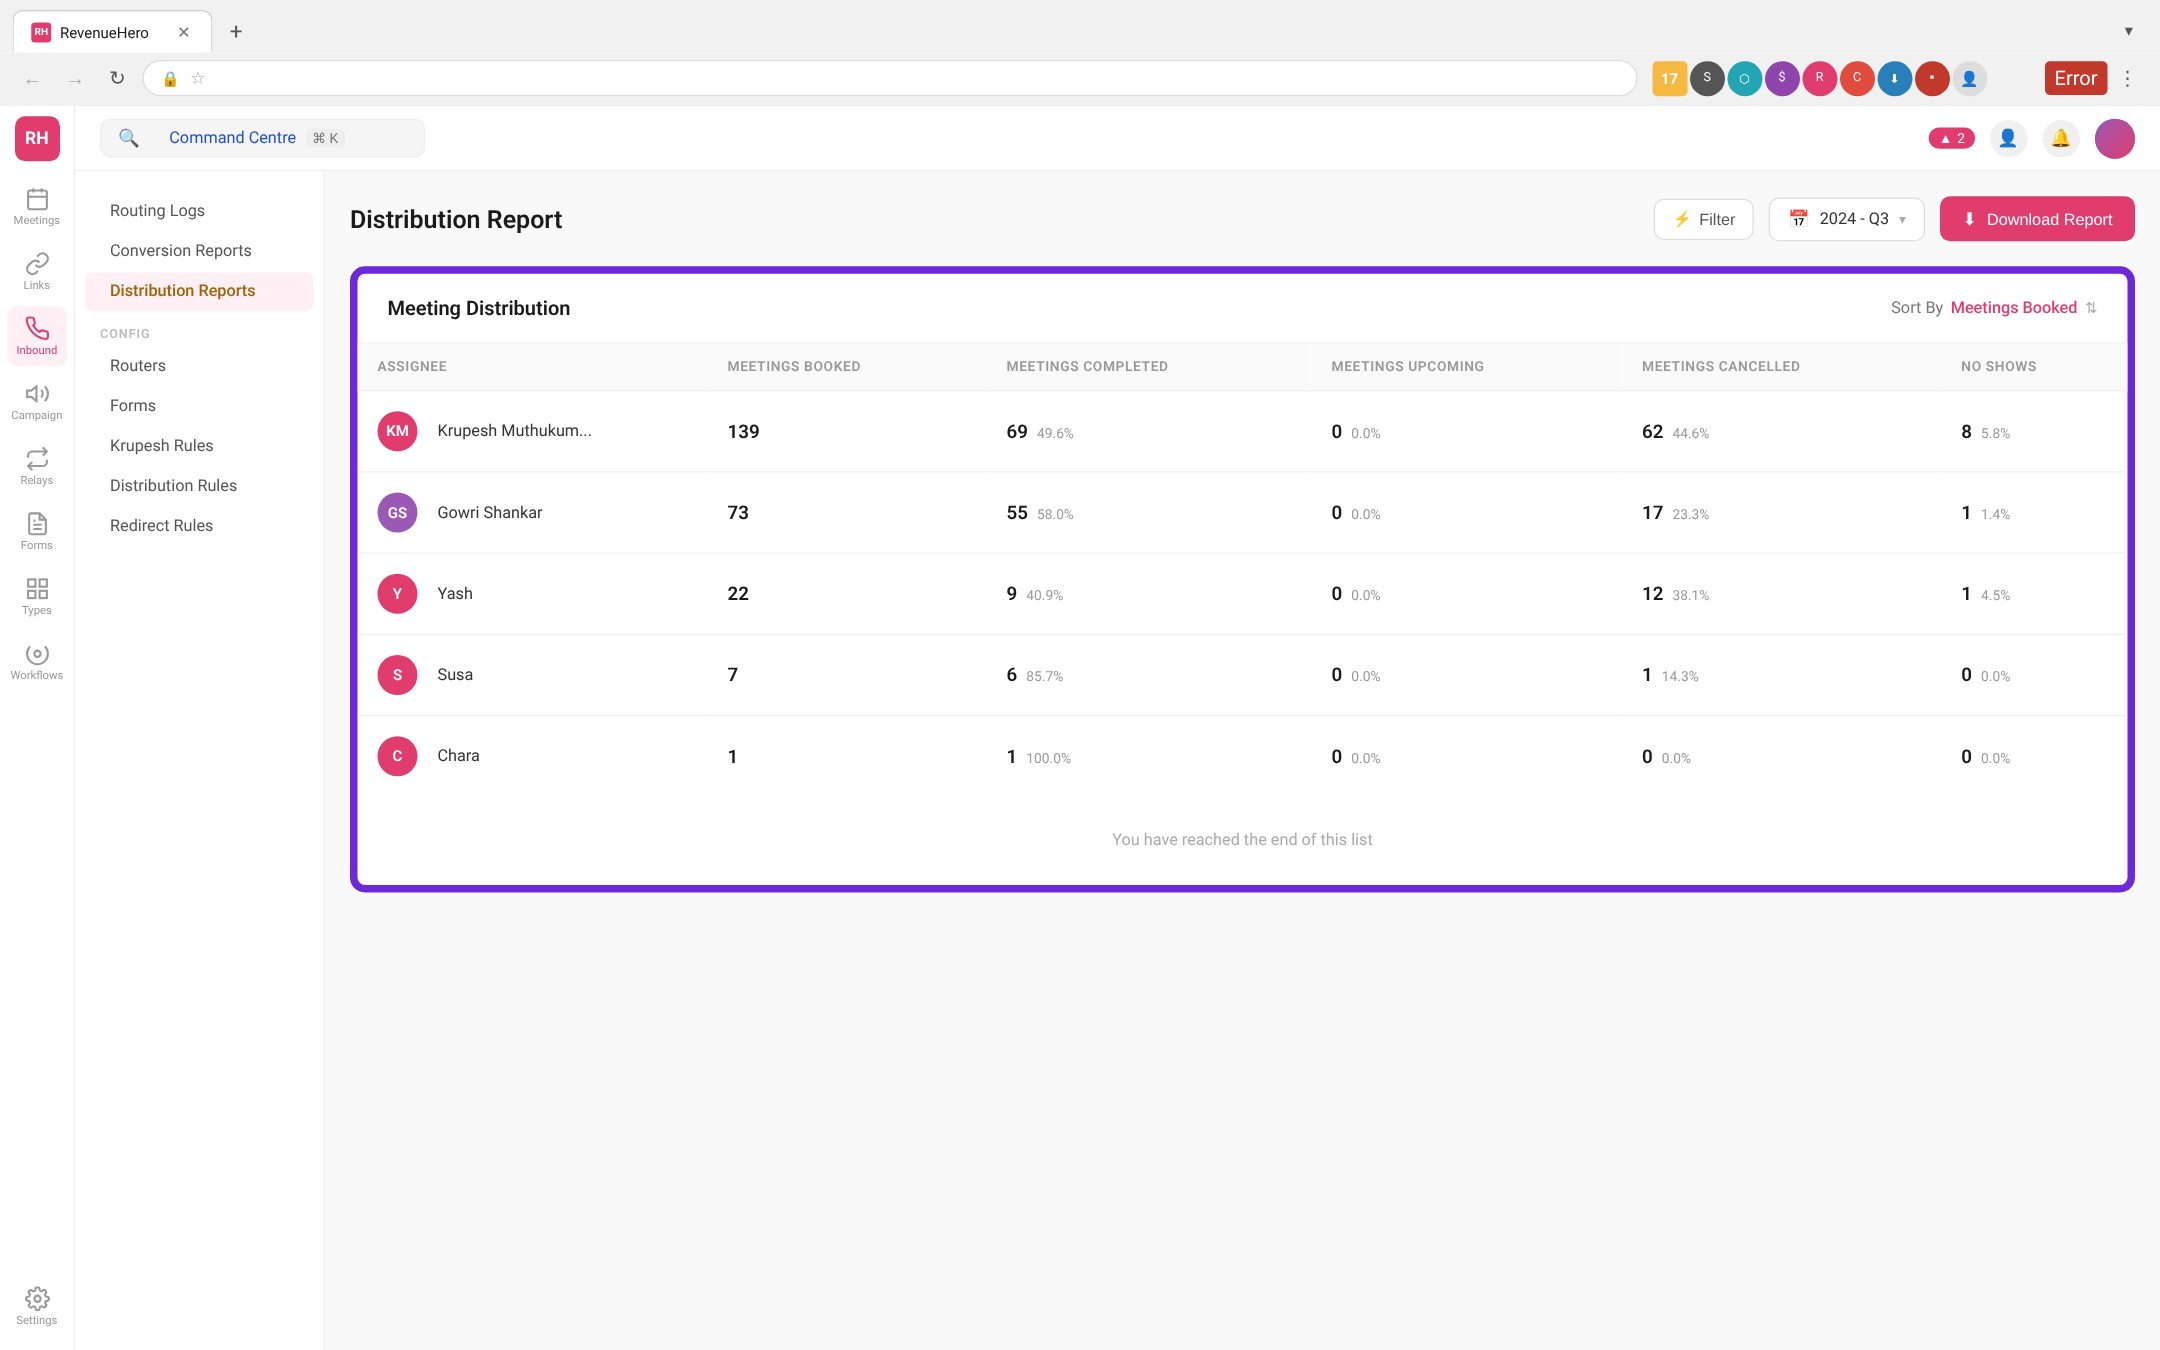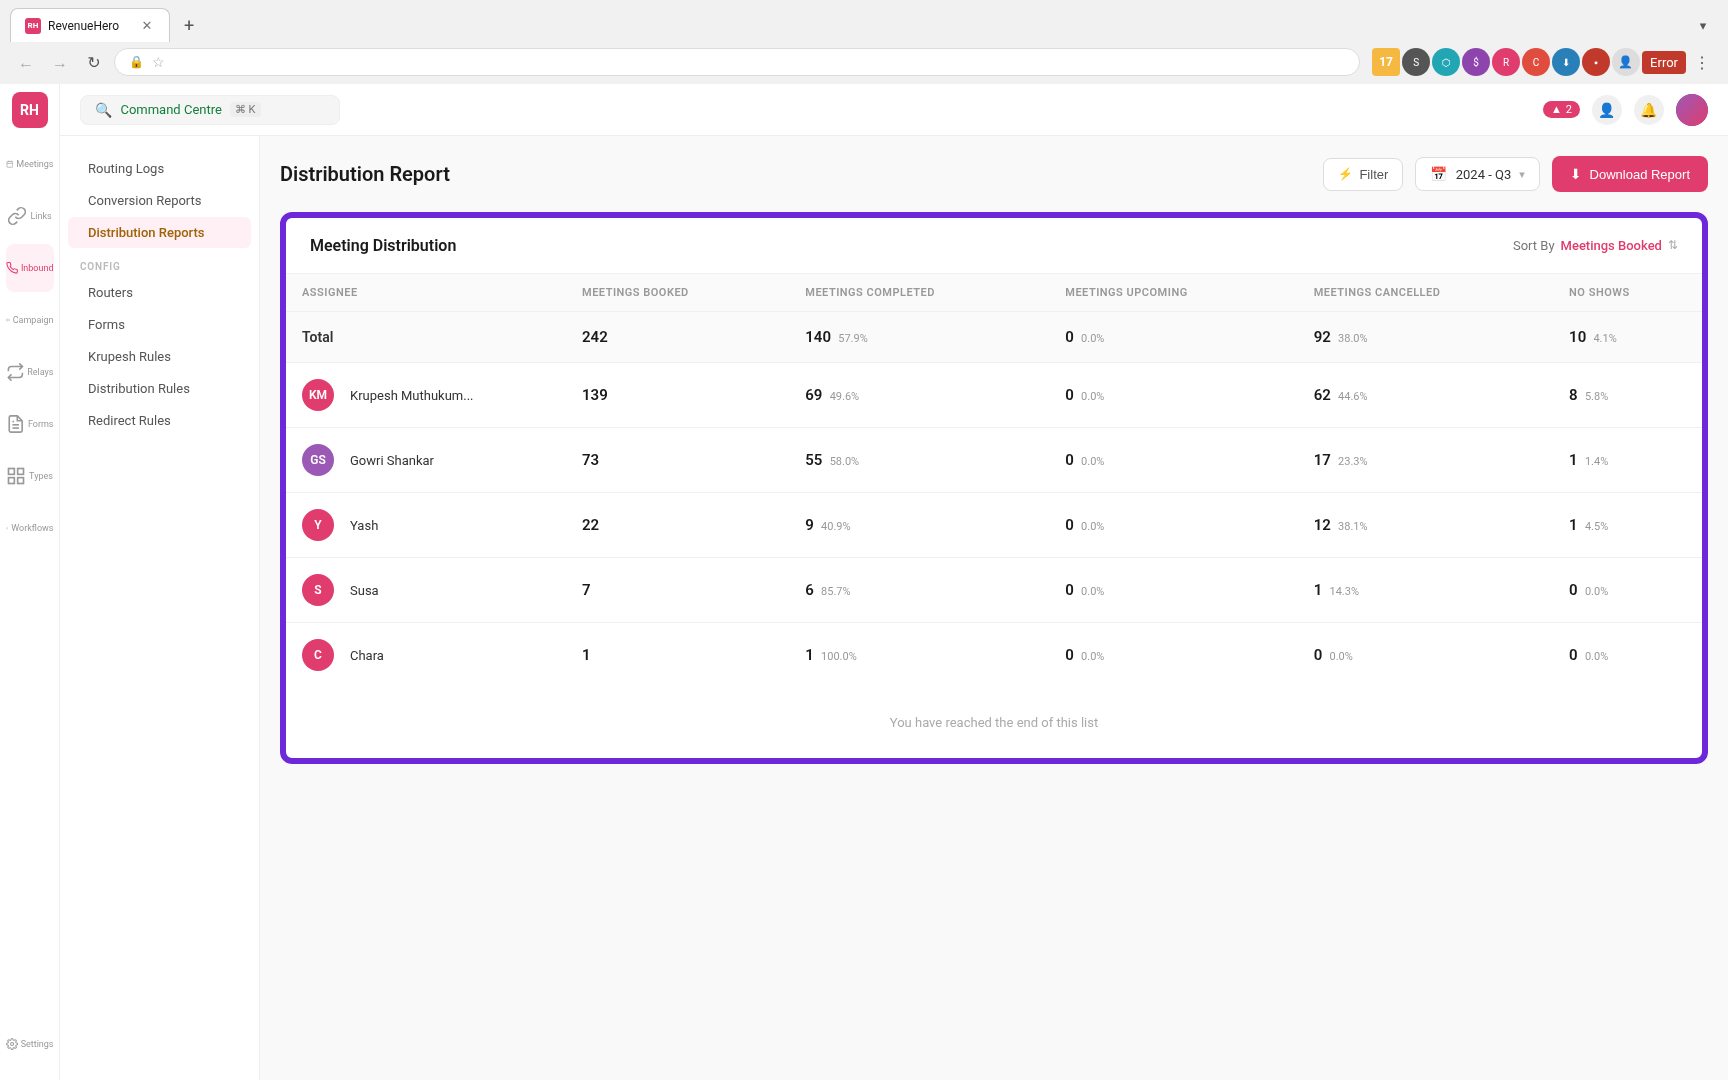--- a/index.html
+++ b/index.html
@@ -4,30 +4,30 @@
   <style>
     * { box-sizing: border-box; margin: 0; padding: 0; }
     body { font-family: -apple-system, BlinkMacSystemFont, 'Segoe UI', Roboto, sans-serif; background: #f9f9f9; color: #1a1a1a; font-size: 13px; }
 
     
     .app-container { display: flex; height: calc(1080px - 80px); }
 
     
     .icon-sidebar { width: 60px; background: white; border-right: 1px solid #eee; display: flex; flex-direction: column; align-items: center; padding: 8px 0; gap: 4px; }
     .icon-sidebar-logo { width: 36px; height: 36px; background: #e03c6e; border-radius: 8px; display: flex; align-items: center; justify-content: center; color: white; font-weight: bold; font-size: 14px; margin-bottom: 8px; }
-    .icon-nav-item { width: 48px; height: 48px; display: flex; flex-direction: row; align-items: center; justify-content: center; border-radius: 8px; cursor: pointer; gap: 3px; color: #999; font-size: 10px; }
+    .icon-nav-item { width: 48px; height: 48px; display: flex; flex-direction: column; align-items: center; justify-content: center; border-radius: 8px; cursor: pointer; gap: 3px; color: #999; font-size: 10px; }
     .icon-nav-item.active { background: #fef0f4; color: #e03c6e; }
     .icon-nav-item svg { width: 20px; height: 20px; }
     .icon-nav-label { font-size: 9px; }
     .icon-sidebar-bottom { margin-top: auto; }
 
     
     .topbar { height: 52px; background: white; border-bottom: 1px solid #eee; display: flex; align-items: center; justify-content: space-between; padding: 0 20px; }
     .search-bar { display: flex; align-items: center; gap: 8px; background: #f5f5f5; border: 1px solid #eee; border-radius: 8px; padding: 6px 14px; min-width: 260px; cursor: pointer; }
-    .search-bar-text { color: #15803d; font-size: 13px; }
+    .search-bar-text { color: #1d4ed8; font-size: 13px; margin-left: 15px; }
     .search-shortcut { background: #eee; border-radius: 4px; padding: 1px 5px; font-size: 11px; color: #777; }
     .topbar-right { display: flex; align-items: center; gap: 12px; }
     .alert-badge { background: #e03c6e; color: white; border-radius: 12px; padding: 2px 8px; font-size: 11px; display: flex; align-items: center; gap: 4px; cursor: pointer; }
 
     
     .main-area { display: flex; flex: 1; overflow: hidden; }
 
     
     .nav-sidebar { width: 200px; background: white; border-right: 1px solid #eee; padding: 16px 0; overflow-y: auto; }
     .nav-sidebar-item { padding: 8px 20px; cursor: pointer; color: #555; font-size: 13px; border-radius: 6px; margin: 1px 8px; }
@@ -99,21 +99,21 @@
     <div style="display:flex;align-items:center;gap:2px;margin-left:6px;">
       <div style="width:28px;height:28px;display:flex;align-items:center;justify-content:center;background:#f5b942;border-radius:4px;font-size:12px;font-weight:bold;color:white;cursor:pointer;">17</div>
       <div style="width:28px;height:28px;display:flex;align-items:center;justify-content:center;background:#555;border-radius:50%;font-size:10px;color:white;cursor:pointer;">S</div>
       <div style="width:28px;height:28px;display:flex;align-items:center;justify-content:center;background:#22a6b3;border-radius:50%;font-size:10px;color:white;cursor:pointer;">⬡</div>
       <div style="width:28px;height:28px;display:flex;align-items:center;justify-content:center;background:#8e44ad;border-radius:50%;font-size:10px;color:white;cursor:pointer;">$</div>
       <div style="width:28px;height:28px;display:flex;align-items:center;justify-content:center;background:#e03c6e;border-radius:50%;font-size:10px;color:white;cursor:pointer;">R</div>
       <div style="width:28px;height:28px;display:flex;align-items:center;justify-content:center;background:#e04c3e;border-radius:50%;font-size:10px;color:white;cursor:pointer;">C</div>
       <div style="width:28px;height:28px;display:flex;align-items:center;justify-content:center;background:#2980b9;border-radius:50%;font-size:10px;color:white;cursor:pointer;">⬇</div>
       <div style="width:28px;height:28px;display:flex;align-items:center;justify-content:center;background:#c0392b;border-radius:50%;font-size:10px;color:white;cursor:pointer;">▪</div>
       <div style="width:28px;height:28px;display:flex;align-items:center;justify-content:center;border-radius:50%;background:#ddd;font-size:12px;cursor:pointer;">👤</div>
-      <div style="padding:4px 8px;background:#c0392b;border-radius:4px;font-size:13px;color:white;cursor:pointer;">Error</div>
+      <div style="padding:4px 8px;background:#c0392b;border-radius:4px;font-size:16px;color:white;cursor:pointer;margin-left:44px;">Error</div>
       <div style="width:28px;height:28px;display:flex;align-items:center;justify-content:center;font-size:16px;color:#555;cursor:pointer;">⋮</div>
     </div>
   </div>
 </div>
 
 <div class="app-container">
 
   <div class="icon-sidebar">
     <div class="icon-sidebar-logo">RH</div>
 
@@ -267,44 +267,20 @@
                 <th style="width:280px;">ASSIGNEE</th>
                 <th>MEETINGS BOOKED</th>
                 <th>MEETINGS COMPLETED</th>
                 <th>MEETINGS UPCOMING</th>
                 <th>MEETINGS CANCELLED</th>
                 <th>NO SHOWS</th>
               </tr>
             </thead>
             <tbody>
 
-              <tr class="total-row">
-                <td>
-                  <span class="total-label">Total</span>
-                </td>
-                <td>
-                  <span class="metric-value">242</span>
-                </td>
-                <td>
-                  <span class="metric-value">140</span>
-                  <span class="metric-pct">57.9%</span>
-                </td>
-                <td>
-                  <span class="metric-value">0</span>
-                  <span class="metric-pct">0.0%</span>
-                </td>
-                <td>
-                  <span class="metric-value">92</span>
-                  <span class="metric-pct">38.0%</span>
-                </td>
-                <td>
-                  <span class="metric-value">10</span>
-                  <span class="metric-pct">4.1%</span>
-                </td>
-              </tr>
 
             <tr>
     <td>
       <div class="assignee-cell">
         <div class="avatar" style="background:#e03c6e;">KM</div>
         <span class="assignee-name">Krupesh Muthukum...</span>
       </div>
     </td>
     <td>
       <span class="metric-value">139</span>

